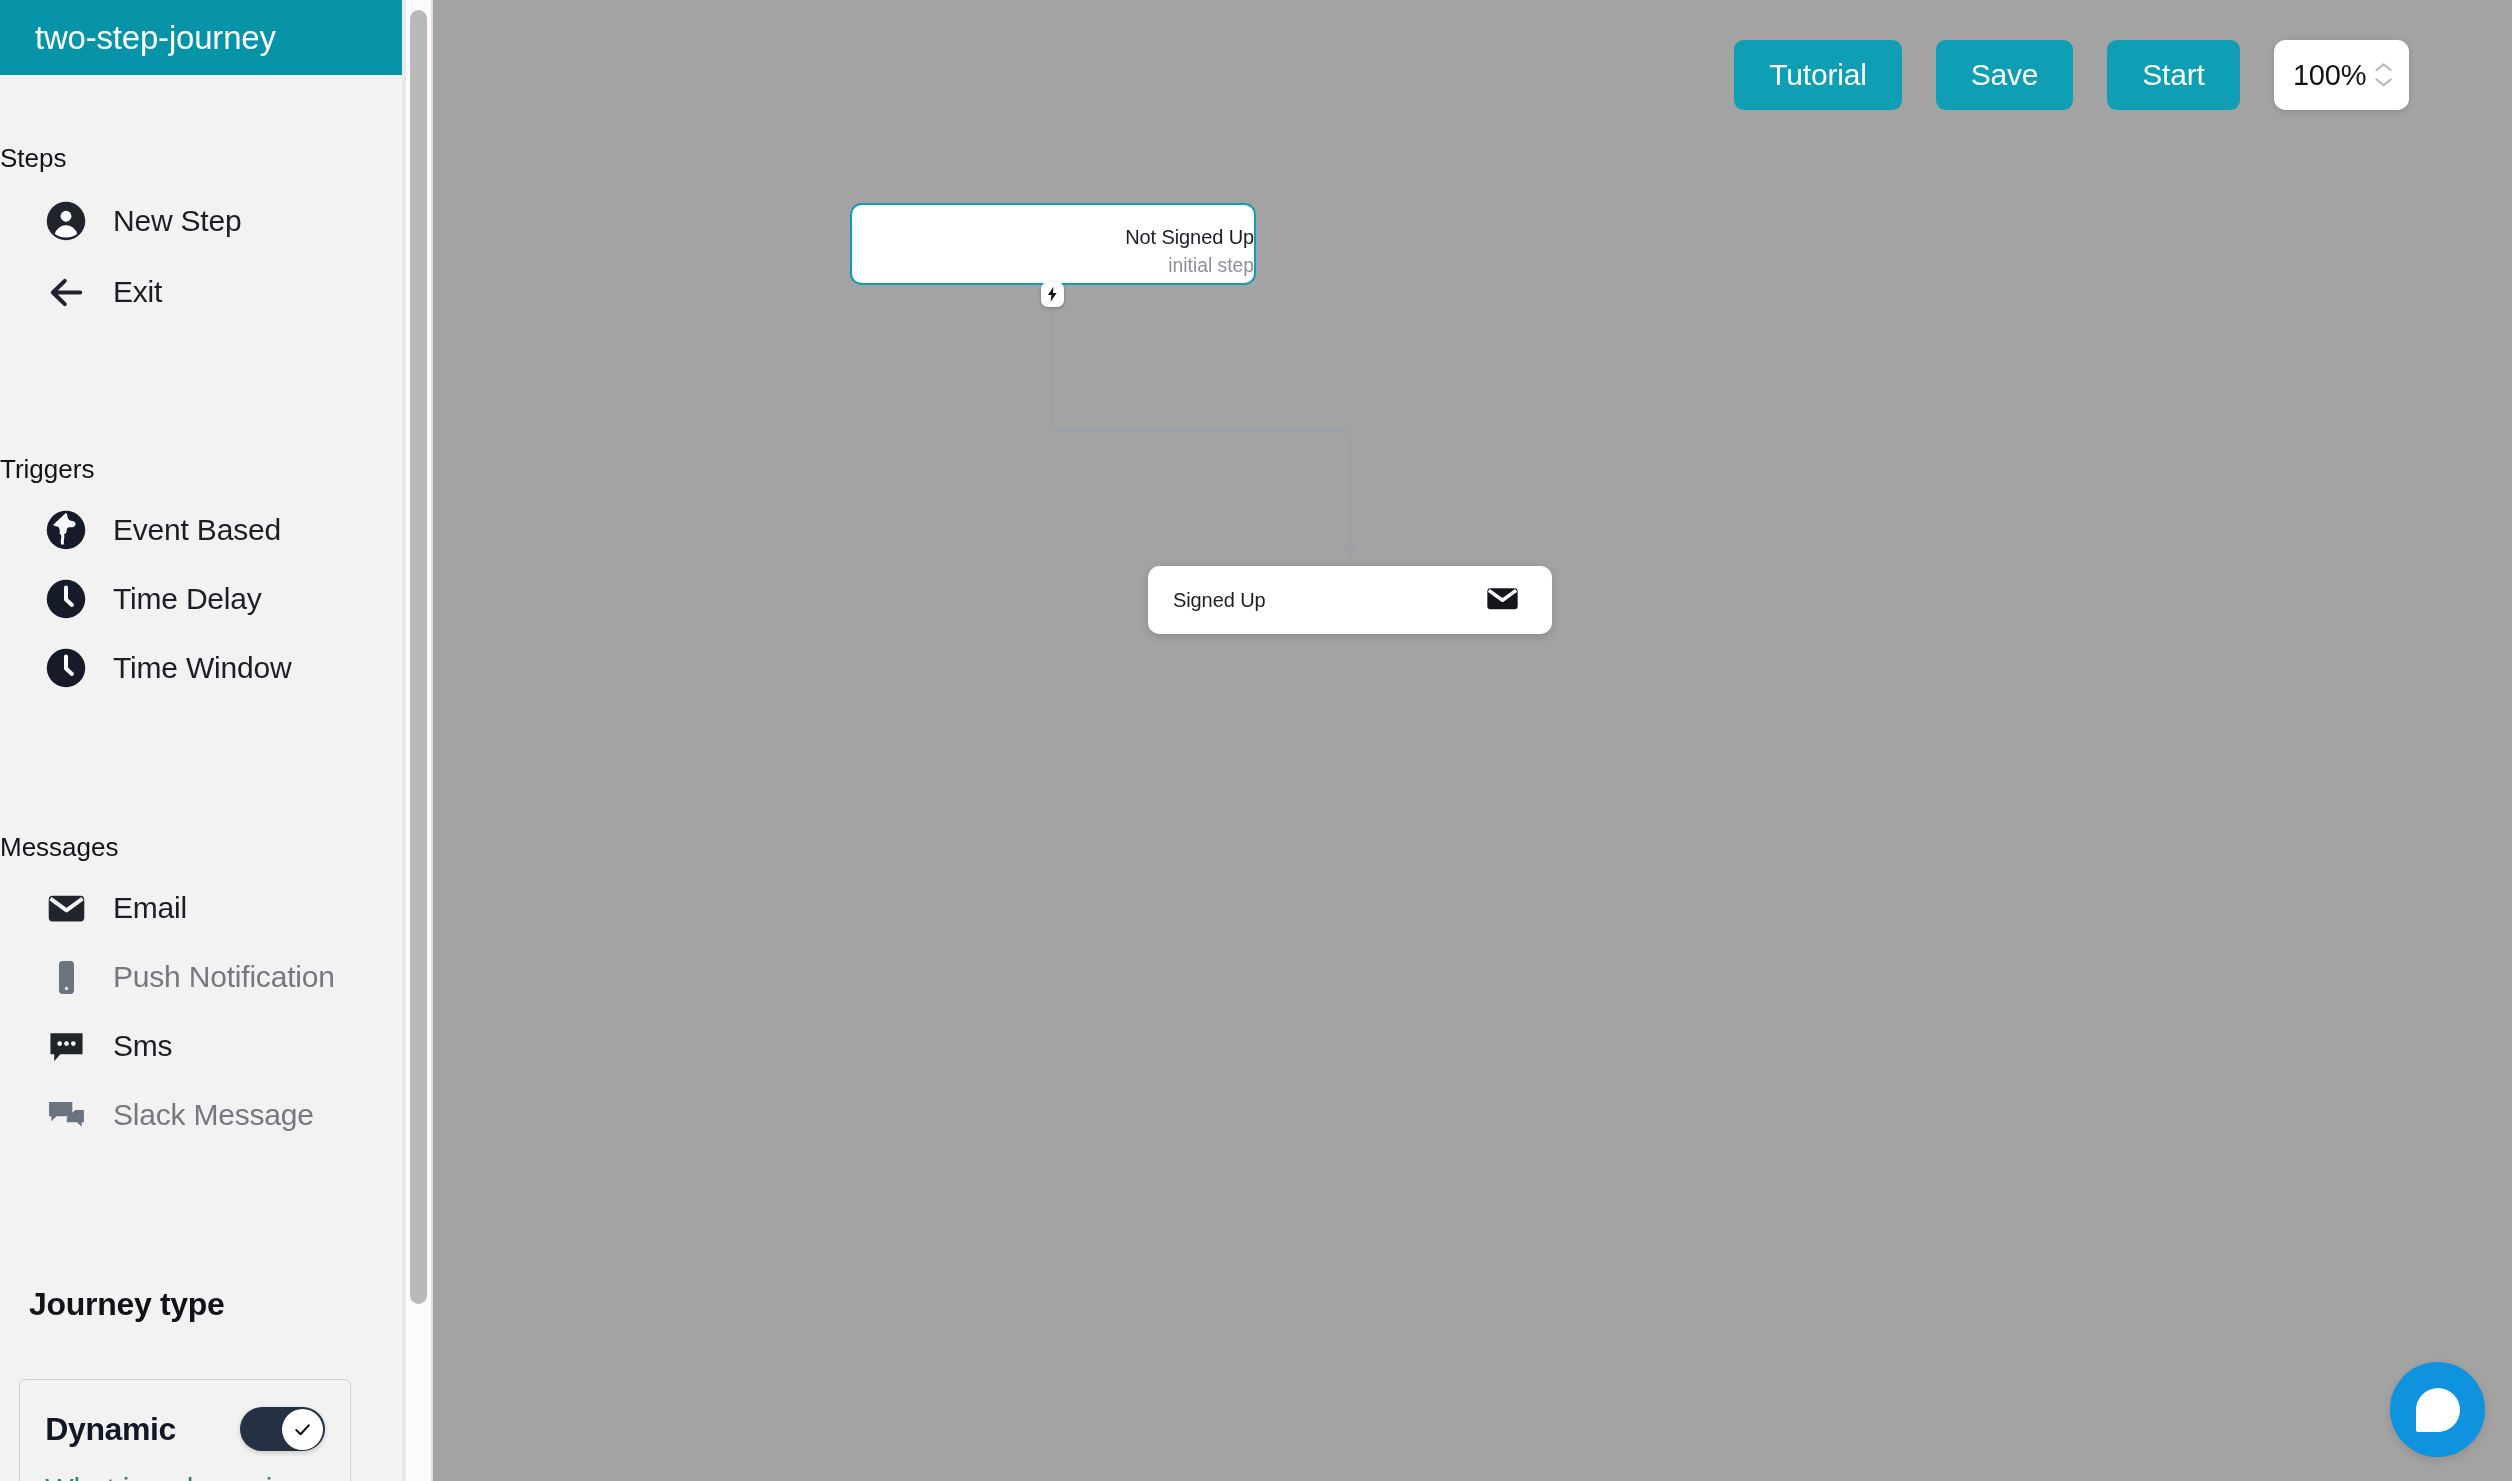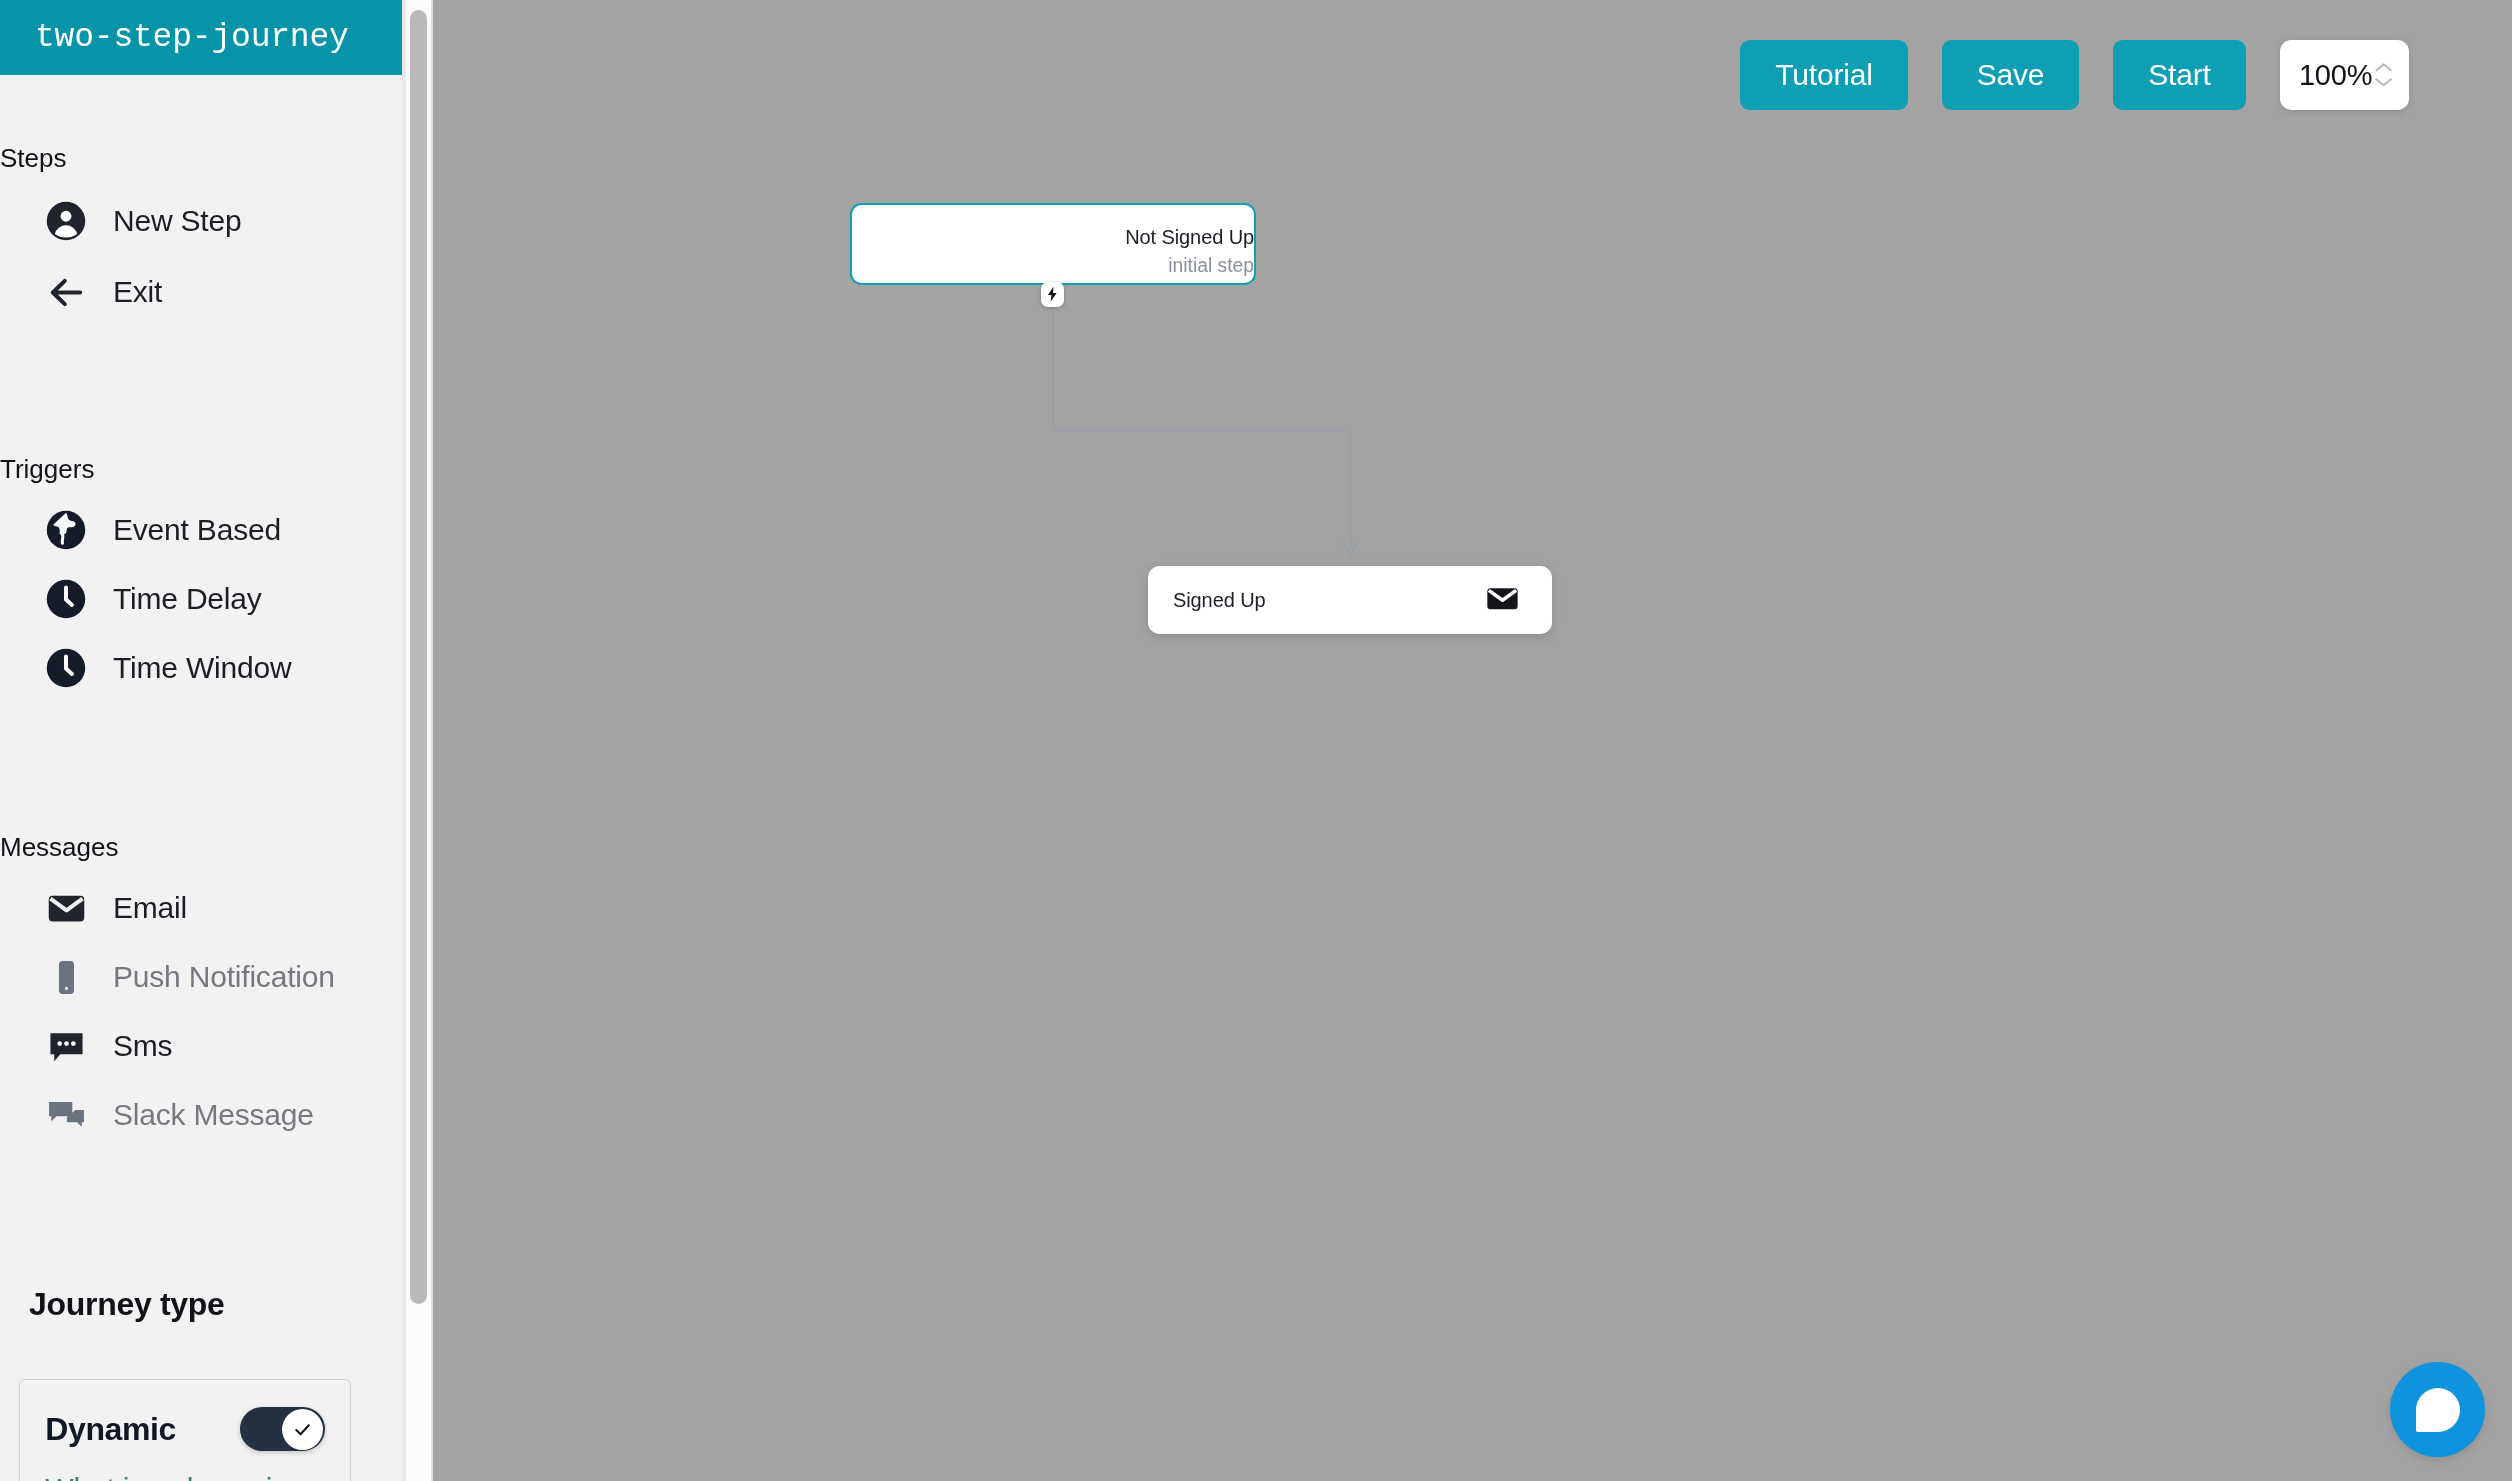--- a/index.html
+++ b/index.html
@@ -15,21 +15,21 @@
   
   #sidebar {
     position: absolute; left: 0; top: 0;
     width: 402px; height: 1481px;
     background: #f2f2f2;
     overflow: hidden;
   }
   #sidebar-title-bar {
     width: 402px; height: 75px;
     background: #0894a8;
-    display: flex; align-items: center; font-family: Liberation Mono, monospace;
+    display: flex; align-items: center;
   }
   #sidebar-title {
     color: #ffffff;
     font-size: 33px;
     letter-spacing: -0.2px;
     padding-left: 35px;
   }
 
   .section-label {
     font-size: 26px;
@@ -108,21 +108,21 @@
     letter-spacing: -0.2px;
   }
   #zoom-control {
     height: 70px;
     min-width: 118px;
     background: #ffffff;
     border-radius: 11.6px;
     box-shadow: 0 1.9px 6.8px rgba(0,0,0,0.13);
     display: flex; align-items: center;
     padding: 0 15.4px 0 19.3px;
-    gap: 2px;
+    gap: 8px;
     cursor: pointer;
   }
   #zoom-value {
     font-size: 29px; color: #111318;
     letter-spacing: -0.2px;
   }
   #zoom-steppers {
     display: flex; flex-direction: column;
     align-items: center; justify-content: center;
     gap: 4.8px;

